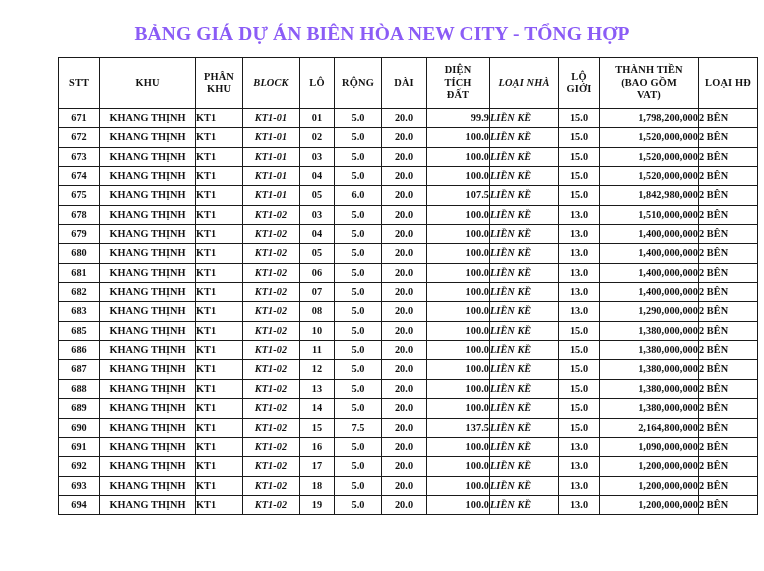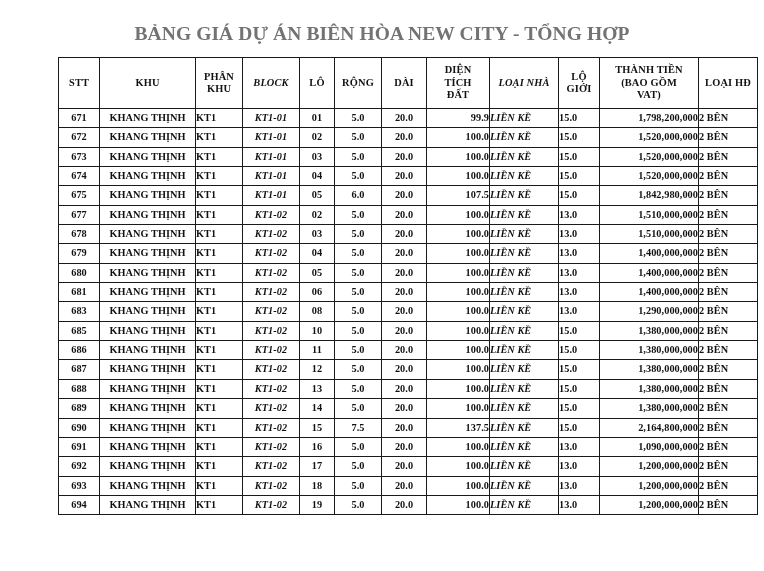--- a/index.html
+++ b/index.html
@@ -22,21 +22,21 @@
   }
   .doc-title {
     position: absolute;
     top: 23px;
     left: 0;
     width: 764px;
     text-align: center;
     font-size: 19.5px;
     font-weight: bold;
     letter-spacing: 0.1px;
-    color: #737373;
+    color: #8b5cf6;
     font-family: "Liberation Serif", "DejaVu Serif", serif;
   }
   .table-wrap {
     position: absolute;
     top: 57px;
     left: 58px;
     width: 652px;
   }
   table.price-table {
     border-collapse: collapse;
@@ -71,21 +71,21 @@
   }
   .c-stt   { width: 40px;  text-align: center; }
   .c-khu   { width: 95px;  text-align: center; }
   .c-pkhu  { width: 46px;  text-align: left; }
   .c-block { width: 56px;  text-align: center; font-style: italic; }
   .c-lo    { width: 34px;  text-align: center; }
   .c-rong  { width: 46px;  text-align: center; }
   .c-dai   { width: 44px;  text-align: center; }
   .c-dtd   { width: 62px;  text-align: right; }
   .c-lnha  { width: 68px;  text-align: left; padding-left: 5px; font-style: italic; }
-  .c-lgioi { width: 40px;  text-align: left; }
+  .c-lgioi { width: 40px;  text-align: center; }
   .c-tien  { width: 98px;  text-align: right; padding-right: 6px; }
   .c-lhd   { width: 58px;  text-align: left; padding-left: 6px; }
 
   thead .c-lnha, thead .c-tien, thead .c-lhd { text-align: center; padding: 0; }
 
   .hdr-2line { line-height: 1.2; }
 </style>
 </head>
 <body>
 
@@ -190,48 +190,34 @@
             <td class="c-lo">05</td>
             <td class="c-rong">6.0</td>
             <td class="c-dai">20.0</td>
             <td class="c-dtd">107.5</td>
             <td class="c-lnha">LIỀN KỀ</td>
             <td class="c-lgioi">15.0</td>
             <td class="c-tien">1,842,980,000</td>
             <td class="c-lhd">2 BÊN</td>
           </tr>
           <tr>
-            <td class="c-stt">677</td>
-            <td class="c-khu">KHANG THỊNH</td>
-            <td class="c-pkhu">KT1</td>
-            <td class="c-block">KT1-02</td>
-            <td class="c-lo">02</td>
+            <td class="c-stt">678</td>
+            <td class="c-khu">KHANG THỊNH</td>
+            <td class="c-pkhu">KT1</td>
+            <td class="c-block">KT1-02</td>
+            <td class="c-lo">03</td>
             <td class="c-rong">5.0</td>
             <td class="c-dai">20.0</td>
             <td class="c-dtd">100.0</td>
             <td class="c-lnha">LIỀN KỀ</td>
             <td class="c-lgioi">13.0</td>
             <td class="c-tien">1,510,000,000</td>
             <td class="c-lhd">2 BÊN</td>
           </tr>
           <tr>
-            <td class="c-stt">678</td>
-            <td class="c-khu">KHANG THỊNH</td>
-            <td class="c-pkhu">KT1</td>
-            <td class="c-block">KT1-02</td>
-            <td class="c-lo">03</td>
-            <td class="c-rong">5.0</td>
-            <td class="c-dai">20.0</td>
-            <td class="c-dtd">100.0</td>
-            <td class="c-lnha">LIỀN KỀ</td>
-            <td class="c-lgioi">13.0</td>
-            <td class="c-tien">1,510,000,000</td>
-            <td class="c-lhd">2 BÊN</td>
-          </tr>
-          <tr>
             <td class="c-stt">679</td>
             <td class="c-khu">KHANG THỊNH</td>
             <td class="c-pkhu">KT1</td>
             <td class="c-block">KT1-02</td>
             <td class="c-lo">04</td>
             <td class="c-rong">5.0</td>
             <td class="c-dai">20.0</td>
             <td class="c-dtd">100.0</td>
             <td class="c-lnha">LIỀN KỀ</td>
             <td class="c-lgioi">13.0</td>
@@ -251,20 +237,34 @@
             <td class="c-lgioi">13.0</td>
             <td class="c-tien">1,400,000,000</td>
             <td class="c-lhd">2 BÊN</td>
           </tr>
           <tr>
             <td class="c-stt">681</td>
             <td class="c-khu">KHANG THỊNH</td>
             <td class="c-pkhu">KT1</td>
             <td class="c-block">KT1-02</td>
             <td class="c-lo">06</td>
+            <td class="c-rong">5.0</td>
+            <td class="c-dai">20.0</td>
+            <td class="c-dtd">100.0</td>
+            <td class="c-lnha">LIỀN KỀ</td>
+            <td class="c-lgioi">13.0</td>
+            <td class="c-tien">1,400,000,000</td>
+            <td class="c-lhd">2 BÊN</td>
+          </tr>
+          <tr>
+            <td class="c-stt">682</td>
+            <td class="c-khu">KHANG THỊNH</td>
+            <td class="c-pkhu">KT1</td>
+            <td class="c-block">KT1-02</td>
+            <td class="c-lo">07</td>
             <td class="c-rong">5.0</td>
             <td class="c-dai">20.0</td>
             <td class="c-dtd">100.0</td>
             <td class="c-lnha">LIỀN KỀ</td>
             <td class="c-lgioi">13.0</td>
             <td class="c-tien">1,400,000,000</td>
             <td class="c-lhd">2 BÊN</td>
           </tr>
           <tr>
             <td class="c-stt">683</td>

